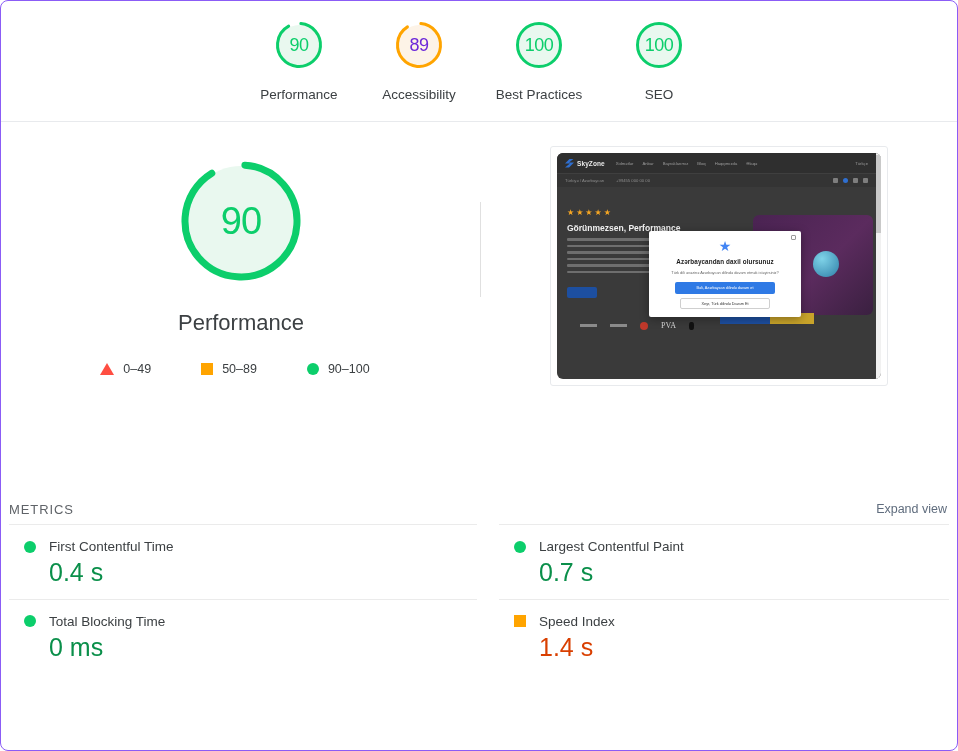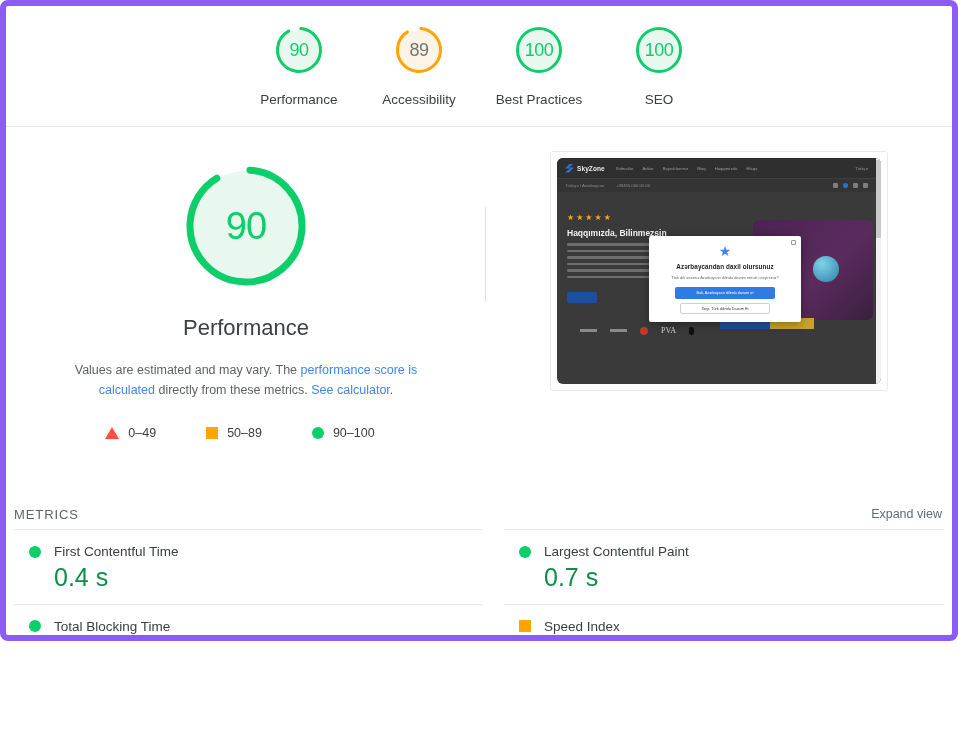--- a/index.html
+++ b/index.html
@@ -8,23 +8,23 @@
     margin: 0; padding: 0;
     width: 958px; height: 751px;
     background: #ffffff;
     font-family: "Liberation Sans", "DejaVu Sans", sans-serif;
     -webkit-font-smoothing: antialiased;
   }
 
   .report-card {
     position: relative;
     width: 958px;
-    height: 641px;
+    height: 751px;
     background: #ffffff;
-    border: 6px solid #8b5cf6;
+    border: 1px solid #8b5cf6;
     border-radius: 8px;
     overflow: hidden;
   }
 
   
   .scores-strip {
     display: flex;
     justify-content: center;
     align-items: flex-start;
     gap: 0px;
@@ -56,21 +56,21 @@
     letter-spacing: -0.5px;
   }
   .score-label {
     margin-top: 15px;
     font-size: 13.5px;
     color: #3c4043;
     line-height: 1.3;
     white-space: nowrap;
   }
   .pass .gauge-num { color: #0cce6b; }
-  .avg .gauge-num  { color: #737373; }
+  .avg .gauge-num  { color: #6d28d9; }
 
   
   .perf-section {
     position: relative;
     display: flex;
     padding: 18px 0 0 0;
     height: 372px;
   }
   .perf-left {
     width: 480px;
@@ -365,23 +365,20 @@
       <div class="gauge-big">
         <svg width="128" height="128" viewBox="0 0 128 128">
           <circle cx="64" cy="64" r="55" fill="#e9f8ef"></circle>
           <circle cx="64" cy="64" r="56" fill="none" stroke="#0cce6b" stroke-width="7" stroke-linecap="round" stroke-dasharray="316.7 351.9" transform="rotate(-86 64 64)"></circle>
         </svg>
         <span class="gauge-big-num">90</span>
       </div>
 
       <div class="perf-title">Performance</div>
 
-      <div class="perf-desc">
-        <span>Values are estimated and may vary. The </span><a>performance score is calculated</a><span> directly from these metrics. </span><a>See calculator</a><span>.</span>
-      </div>
 
       <div class="legend">
         <div class="legend-item">
           <span class="swatch-tri"></span>
           <span>0–49</span>
         </div>
         <div class="legend-item">
           <span class="swatch-sq"></span>
           <span>50–89</span>
         </div>
@@ -432,21 +429,21 @@
           <div class="art-bar-gold"></div>
 
           <div class="hero-stars">
             <span class="star">★</span>
             <span class="star">★</span>
             <span class="star">★</span>
             <span class="star">★</span>
             <span class="star">★</span>
           </div>
 
-          <div class="hero-head">Haqqımızda, Bilinmezsin</div>
+          <div class="hero-head">Görünmezsen, Performance</div>
 
           <div class="hero-para">
             <div class="hero-line" style="width:100%"></div>
             <div class="hero-line" style="width:97%"></div>
             <div class="hero-line" style="width:99%"></div>
             <div class="hero-line" style="width:95%"></div>
             <div class="hero-line" style="width:98%"></div>
             <div class="hero-line" style="width:72%"></div>
           </div>
           <div class="hero-btn"></div>

